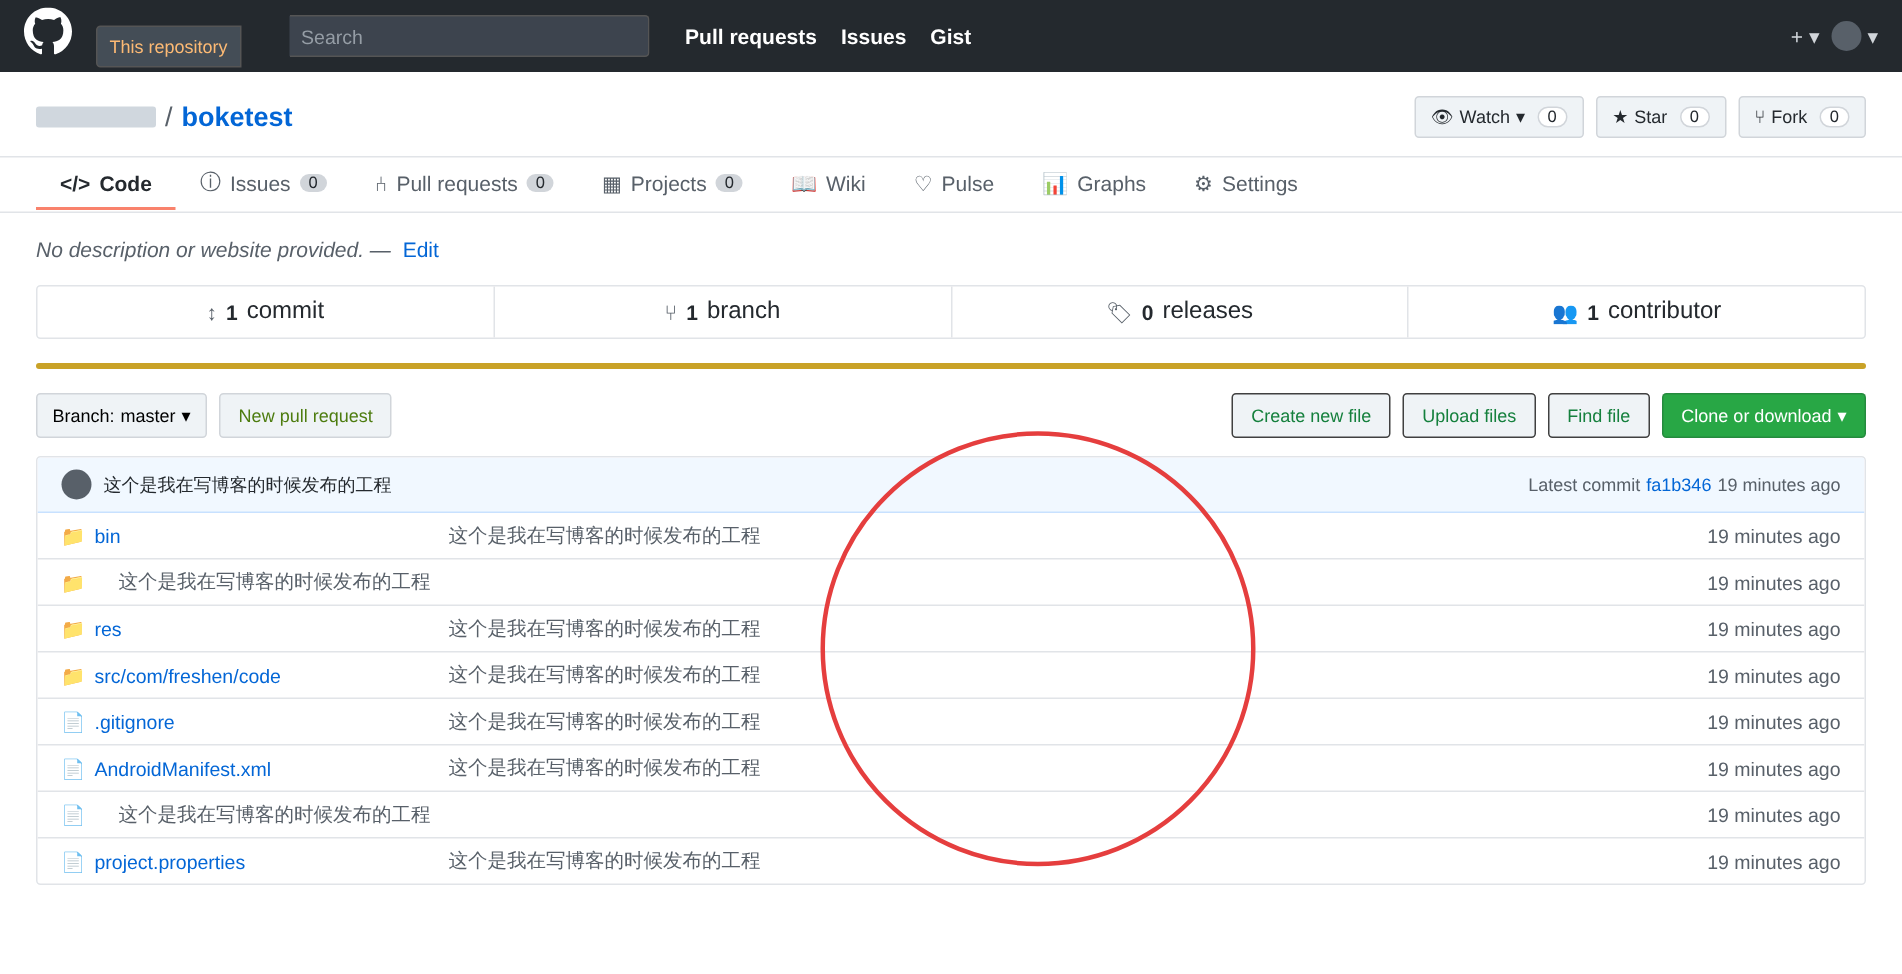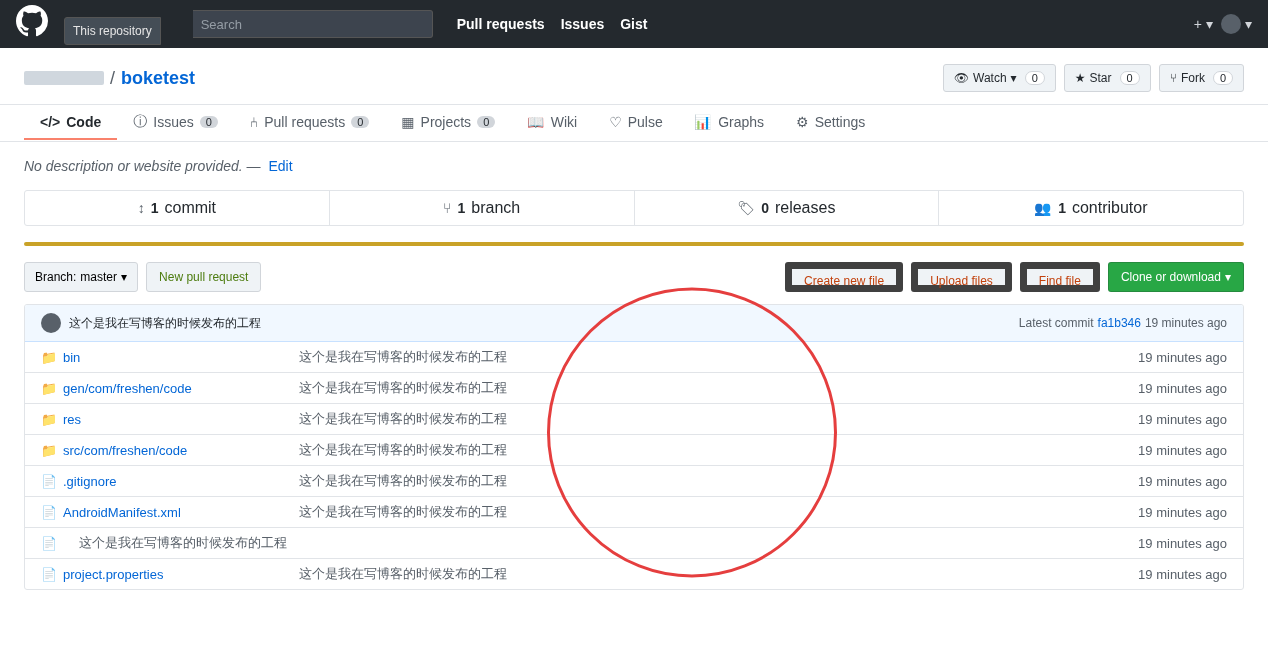--- a/index.html
+++ b/index.html
@@ -2,21 +2,21 @@
 <html><head>
   <meta charset="utf-8">
   <style>
     * { box-sizing: border-box; margin: 0; padding: 0; }
     body { font-family: -apple-system, BlinkMacSystemFont, "Segoe UI", Helvetica, Arial, sans-serif; font-size: 14px; color: #24292e; background: #fff; }
     
     
     .header { background: #24292e; padding: 0 16px; display: flex; align-items: center; height: 48px; gap: 16px; }
     .header-logo { color: #fff; font-size: 24px; cursor: pointer; }
     .search-wrapper { display: flex; align-items: center; gap: 8px; }
-    .search-scope { background: #444d56; color: #e5e5e5; border: 1px solid #555; border-radius: 3px 0 0 3px; padding: 4px 8px; font-size: 12px; height: 28px; display: flex; align-items: center; margin-top: 14px; }
+    .search-scope { background: #444d56; color: #fdba74; border: 1px solid #555; border-radius: 3px 0 0 3px; padding: 4px 8px; font-size: 12px; height: 28px; display: flex; align-items: center; margin-top: 14px; }
     .search-input { background: #3d444e; color: #d1d5da; border: 1px solid #555; border-left: none; border-radius: 0 3px 3px 0; padding: 4px 8px; font-size: 13px; height: 28px; width: 240px; outline: none; margin-left: 24px; }
     .search-input::placeholder { color: #959da5; }
     .header-nav { display: flex; align-items: center; gap: 16px; margin-left: 8px; }
     .header-nav a { color: #fff; text-decoration: none; font-size: 14px; font-weight: 600; }
     .header-actions { margin-left: auto; display: flex; align-items: center; gap: 8px; }
     .header-btn { background: transparent; border: none; color: #d1d5da; cursor: pointer; font-size: 14px; display: flex; align-items: center; gap: 4px; }
     .header-avatar { width: 20px; height: 20px; background: #586069; border-radius: 50%; }
 
     
     .repo-header { padding: 16px 24px 0; display: flex; align-items: center; justify-content: space-between; border-bottom: 1px solid #e1e4e8; }
@@ -47,21 +47,21 @@
     .stat-value { font-weight: 600; }
 
     
     .commit-bar { height: 4px; background: #c9a227; margin: 0 24px 16px; border-radius: 2px; }
 
     
     .file-toolbar { display: flex; align-items: center; gap: 8px; padding: 0 24px 12px; }
     .branch-btn { border: 1px solid #d1d5da; background: #eff3f6; border-radius: 3px; padding: 5px 10px; font-size: 12px; cursor: pointer; display: flex; align-items: center; gap: 4px; height: 30px; }
     .new-pr-btn { border: 1px solid #d1d5da; background: #eff3f6; border-radius: 3px; padding: 5px 12px; font-size: 12px; cursor: pointer; height: 30px; color: #4d7c0f; }
     .file-actions { margin-left: auto; display: flex; align-items: center; gap: 8px; }
-    .file-action-btn { border: 7px solid #404040; background: #eff3f6; border-radius: 3px; padding: 5px 12px; font-size: 12px; cursor: pointer; height: 30px; color: #c2410c; }
+    .file-action-btn { border: 1px solid #404040; background: #eff3f6; border-radius: 3px; padding: 5px 12px; font-size: 12px; cursor: pointer; height: 30px; color: #15803d; }
     .clone-btn { background: #28a745; color: #fff; border: 1px solid rgba(27,31,35,.2); border-radius: 3px; padding: 5px 12px; font-size: 12px; cursor: pointer; height: 30px; display: flex; align-items: center; gap: 4px; }
 
     
     .file-table { margin: 0 24px; border: 1px solid #e1e4e8; border-radius: 3px; overflow: hidden; }
     .commit-row { background: #f1f8ff; border-bottom: 1px solid #c8e1ff; padding: 8px 16px; display: flex; align-items: center; gap: 8px; font-size: 12px; }
     .commit-avatar { width: 20px; height: 20px; background: #586069; border-radius: 50%; flex-shrink: 0; }
     .commit-message { color: #24292e; }
     .commit-meta { margin-left: auto; color: #586069; display: flex; align-items: center; gap: 4px; }
     .commit-hash { color: #0366d6; text-decoration: none; }
     
@@ -239,23 +239,20 @@
         <div class="file-row">
           <span class="file-icon">📁</span>
           <div class="file-name">
             <a href="#">bin</a>
           </div>
           <div class="file-commit-msg">这个是我在写博客的时候发布的工程</div>
           <div class="file-time">19 minutes ago</div>
         </div>
         <div class="file-row">
           <span class="file-icon">📁</span>
-          <div class="file-name">
-            <a href="#">gen/com/freshen/code</a>
-          </div>
           <div class="file-commit-msg">这个是我在写博客的时候发布的工程</div>
           <div class="file-time">19 minutes ago</div>
         </div>
         <div class="file-row">
           <span class="file-icon">📁</span>
           <div class="file-name">
             <a href="#">res</a>
           </div>
           <div class="file-commit-msg">这个是我在写博客的时候发布的工程</div>
           <div class="file-time">19 minutes ago</div>

